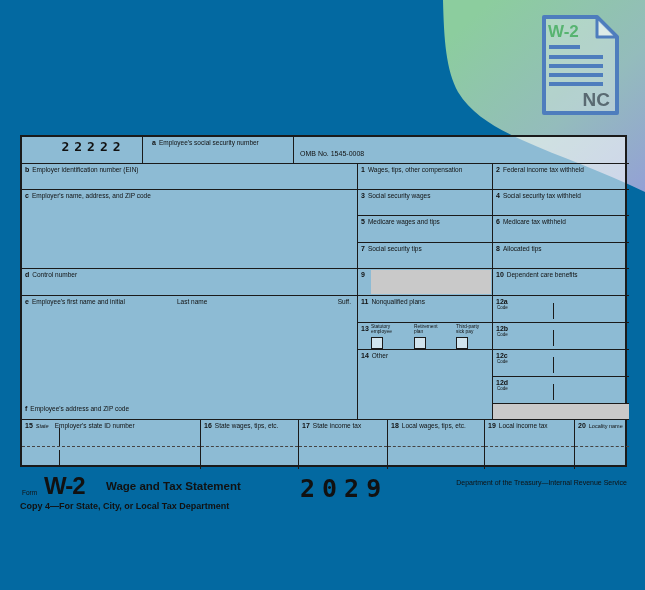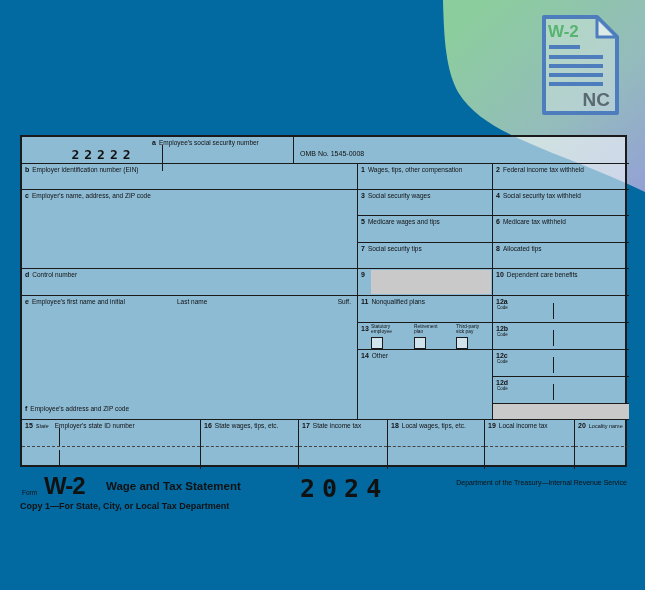--- a/index.html
+++ b/index.html
@@ -67,21 +67,21 @@
     <line x1="14" y1="34" x2="45" y2="34" stroke="#4E7DBD" stroke-width="4"></line>
     <line x1="14" y1="44" x2="68" y2="44" stroke="#4E7DBD" stroke-width="4"></line>
     <line x1="14" y1="53" x2="68" y2="53" stroke="#4E7DBD" stroke-width="4"></line>
     <line x1="14" y1="62" x2="68" y2="62" stroke="#4E7DBD" stroke-width="4"></line>
     <line x1="14" y1="71" x2="68" y2="71" stroke="#4E7DBD" stroke-width="4"></line>
     <text x="75" y="93" text-anchor="end" font-family="Liberation Sans, sans-serif" font-weight="bold" font-size="19" fill="#5A6A72">NC</text>
   </svg>
 
   <div class="form">
 
-    <div class="cell code5 br" style="left:0;top:8px;width:141px;height:26px;padding-left:24px;">22222</div>
+    <div class="cell code5 br" style="left:0;top:0;width:121px;height:26px;padding-left:24px;">22222</div>
     <div class="cell br" style="left:127px;top:0;width:145px;height:26px;">
       <b class="num">a</b><span>Employee's social security number</span>
     </div>
     <div class="omb">OMB No. 1545-0008</div>
 
     <div class="cell bt" style="left:0;top:26px;width:335px;height:26px;">
       <b class="num">b</b><span>Employer identification number (EIN)</span>
     </div>
     <div class="cell bt bl" style="left:335px;top:26px;width:135px;height:26px;">
       <b class="num">1</b><span>Wages, tips, other compensation</span>
@@ -198,17 +198,17 @@
     </div>
     <div class="cell bt bl" style="left:552px;top:282px;width:55px;height:50px;">
       <b class="num">20</b><span class="smallLbl">Locality name</span>
       <div class="dashed"></div>
     </div>
   </div>
 
   <div class="f-form">Form</div>
   <div class="f-w2">W-2</div>
   <div class="f-title">Wage and Tax Statement</div>
-  <div class="f-year">2024</div>
+  <div class="f-year">2029</div>
   <div class="f-dept">Department of the Treasury—Internal Revenue Service</div>
-  <div class="f-copy">Copy 1—For State, City, or Local Tax Department</div>
+  <div class="f-copy">Copy 4—For State, City, or Local Tax Department</div>
 
 </div>
 
 </body></html>

